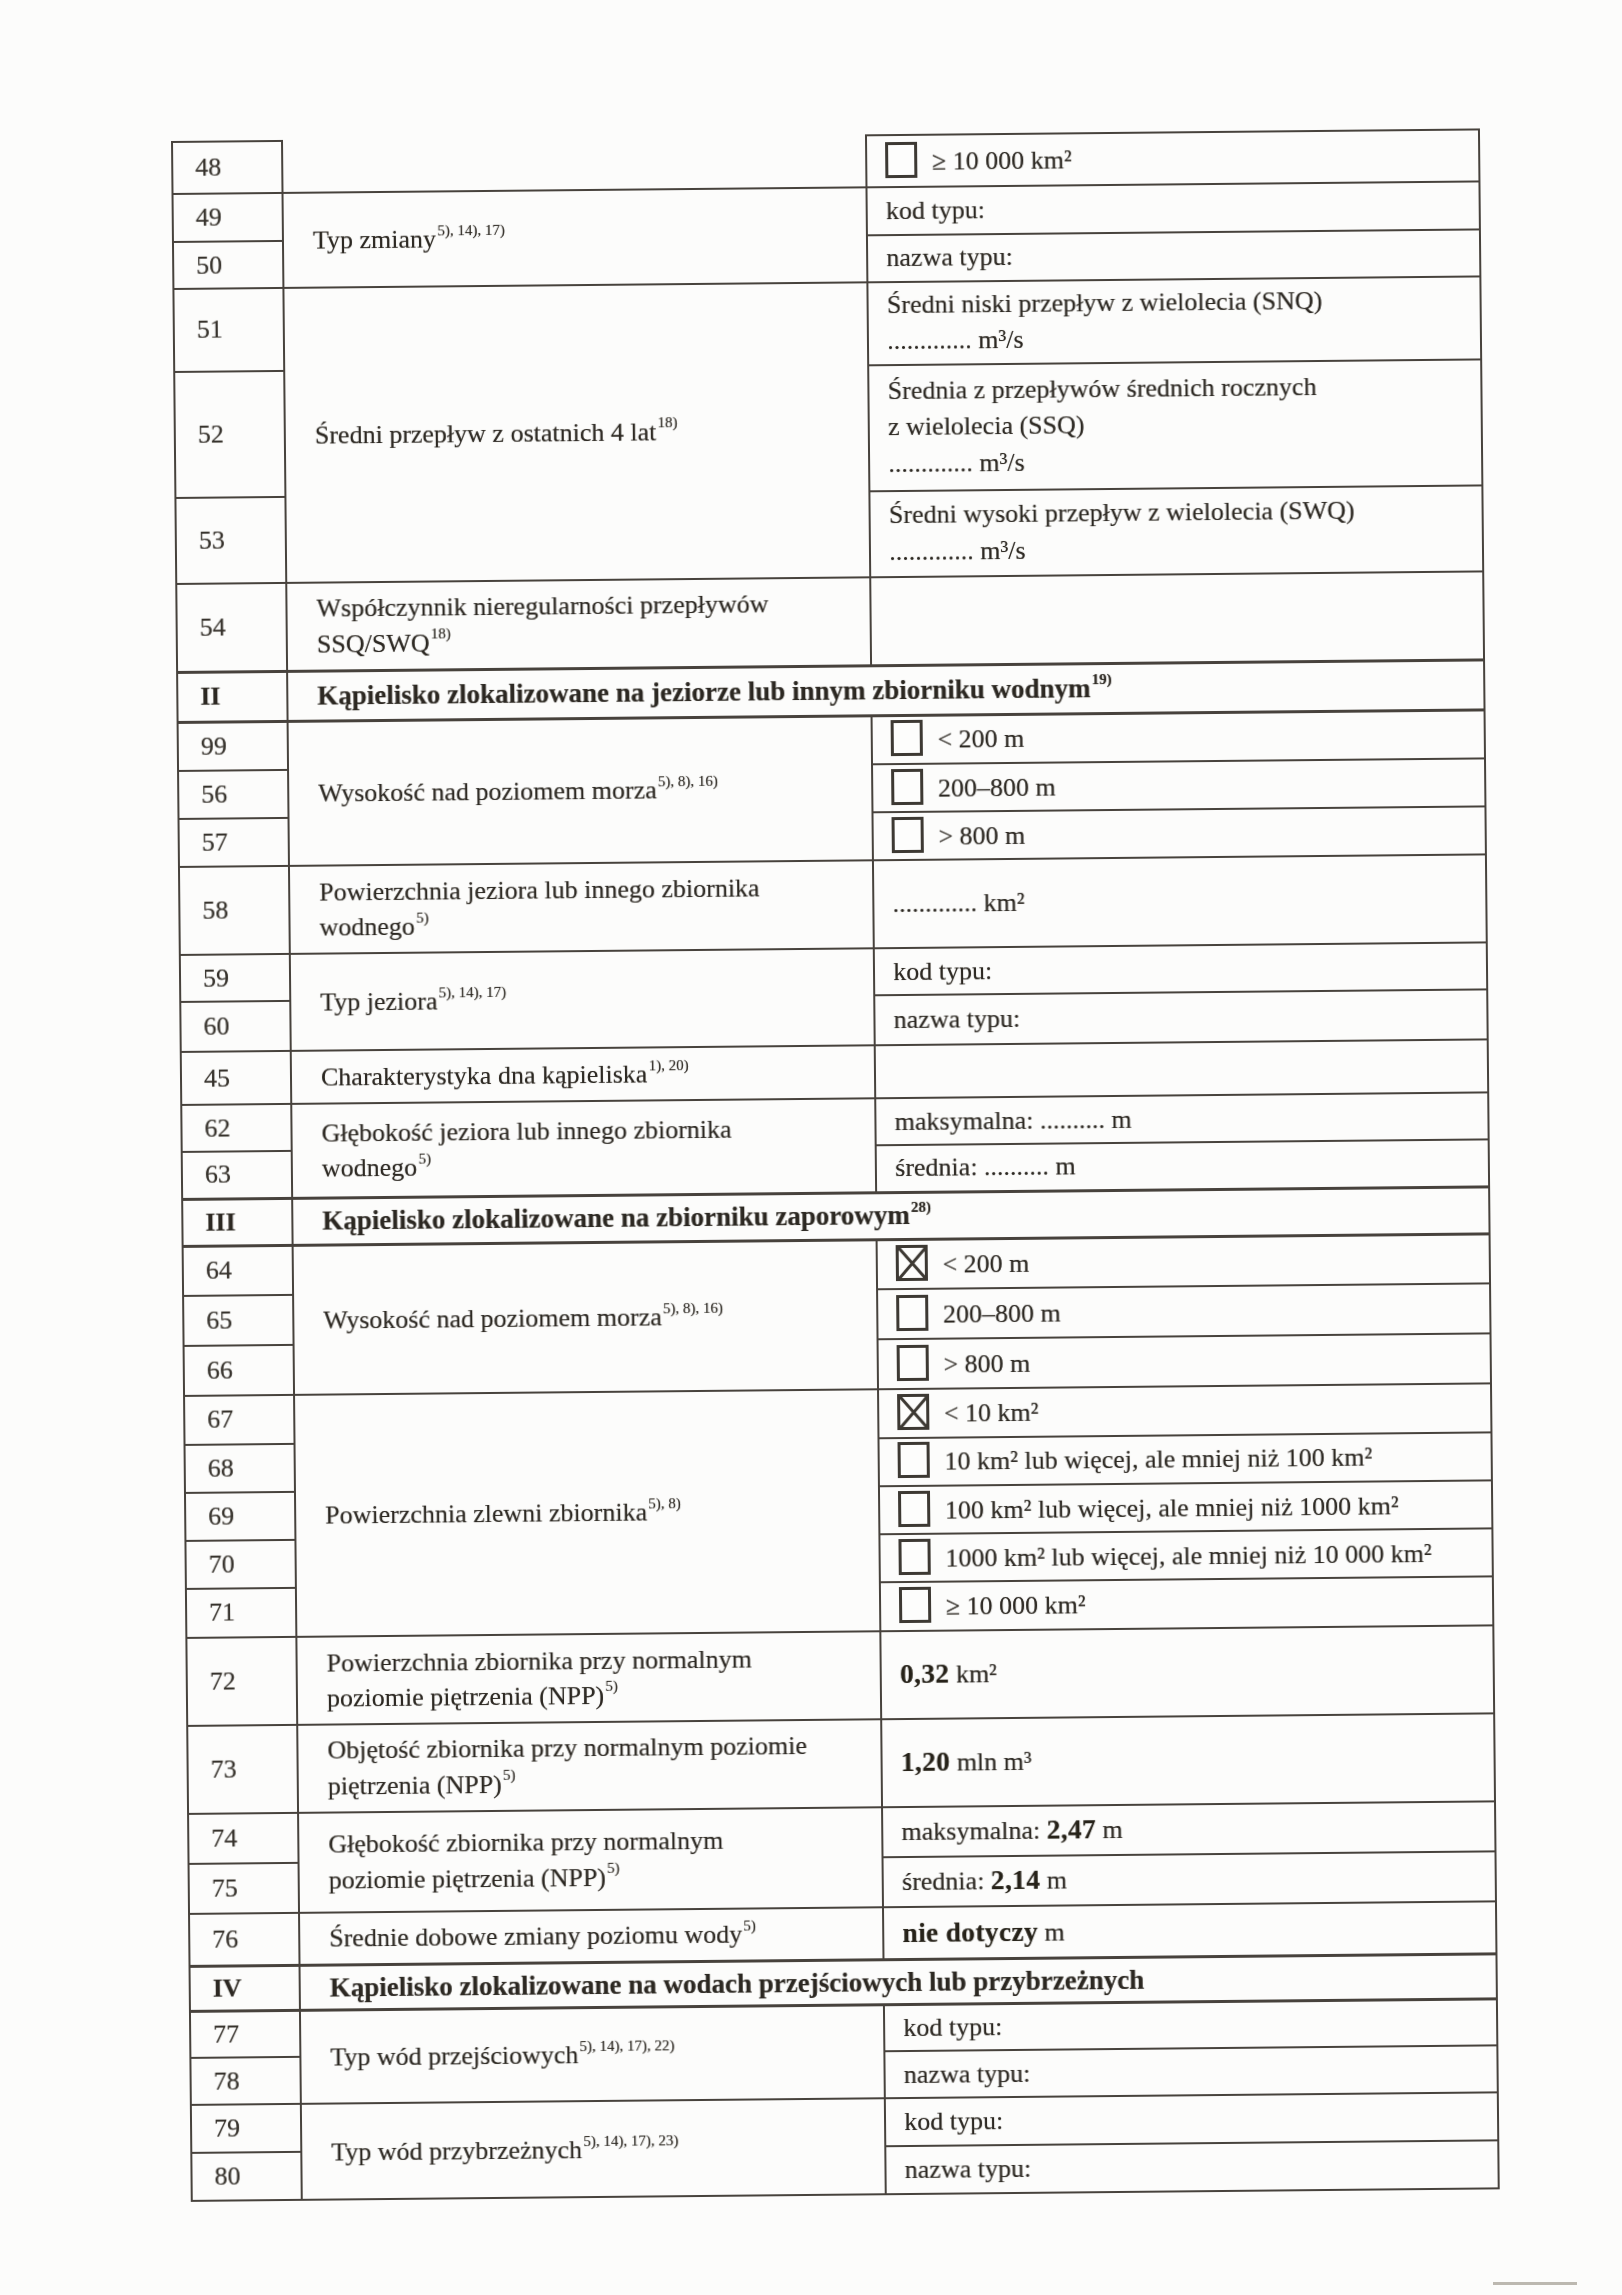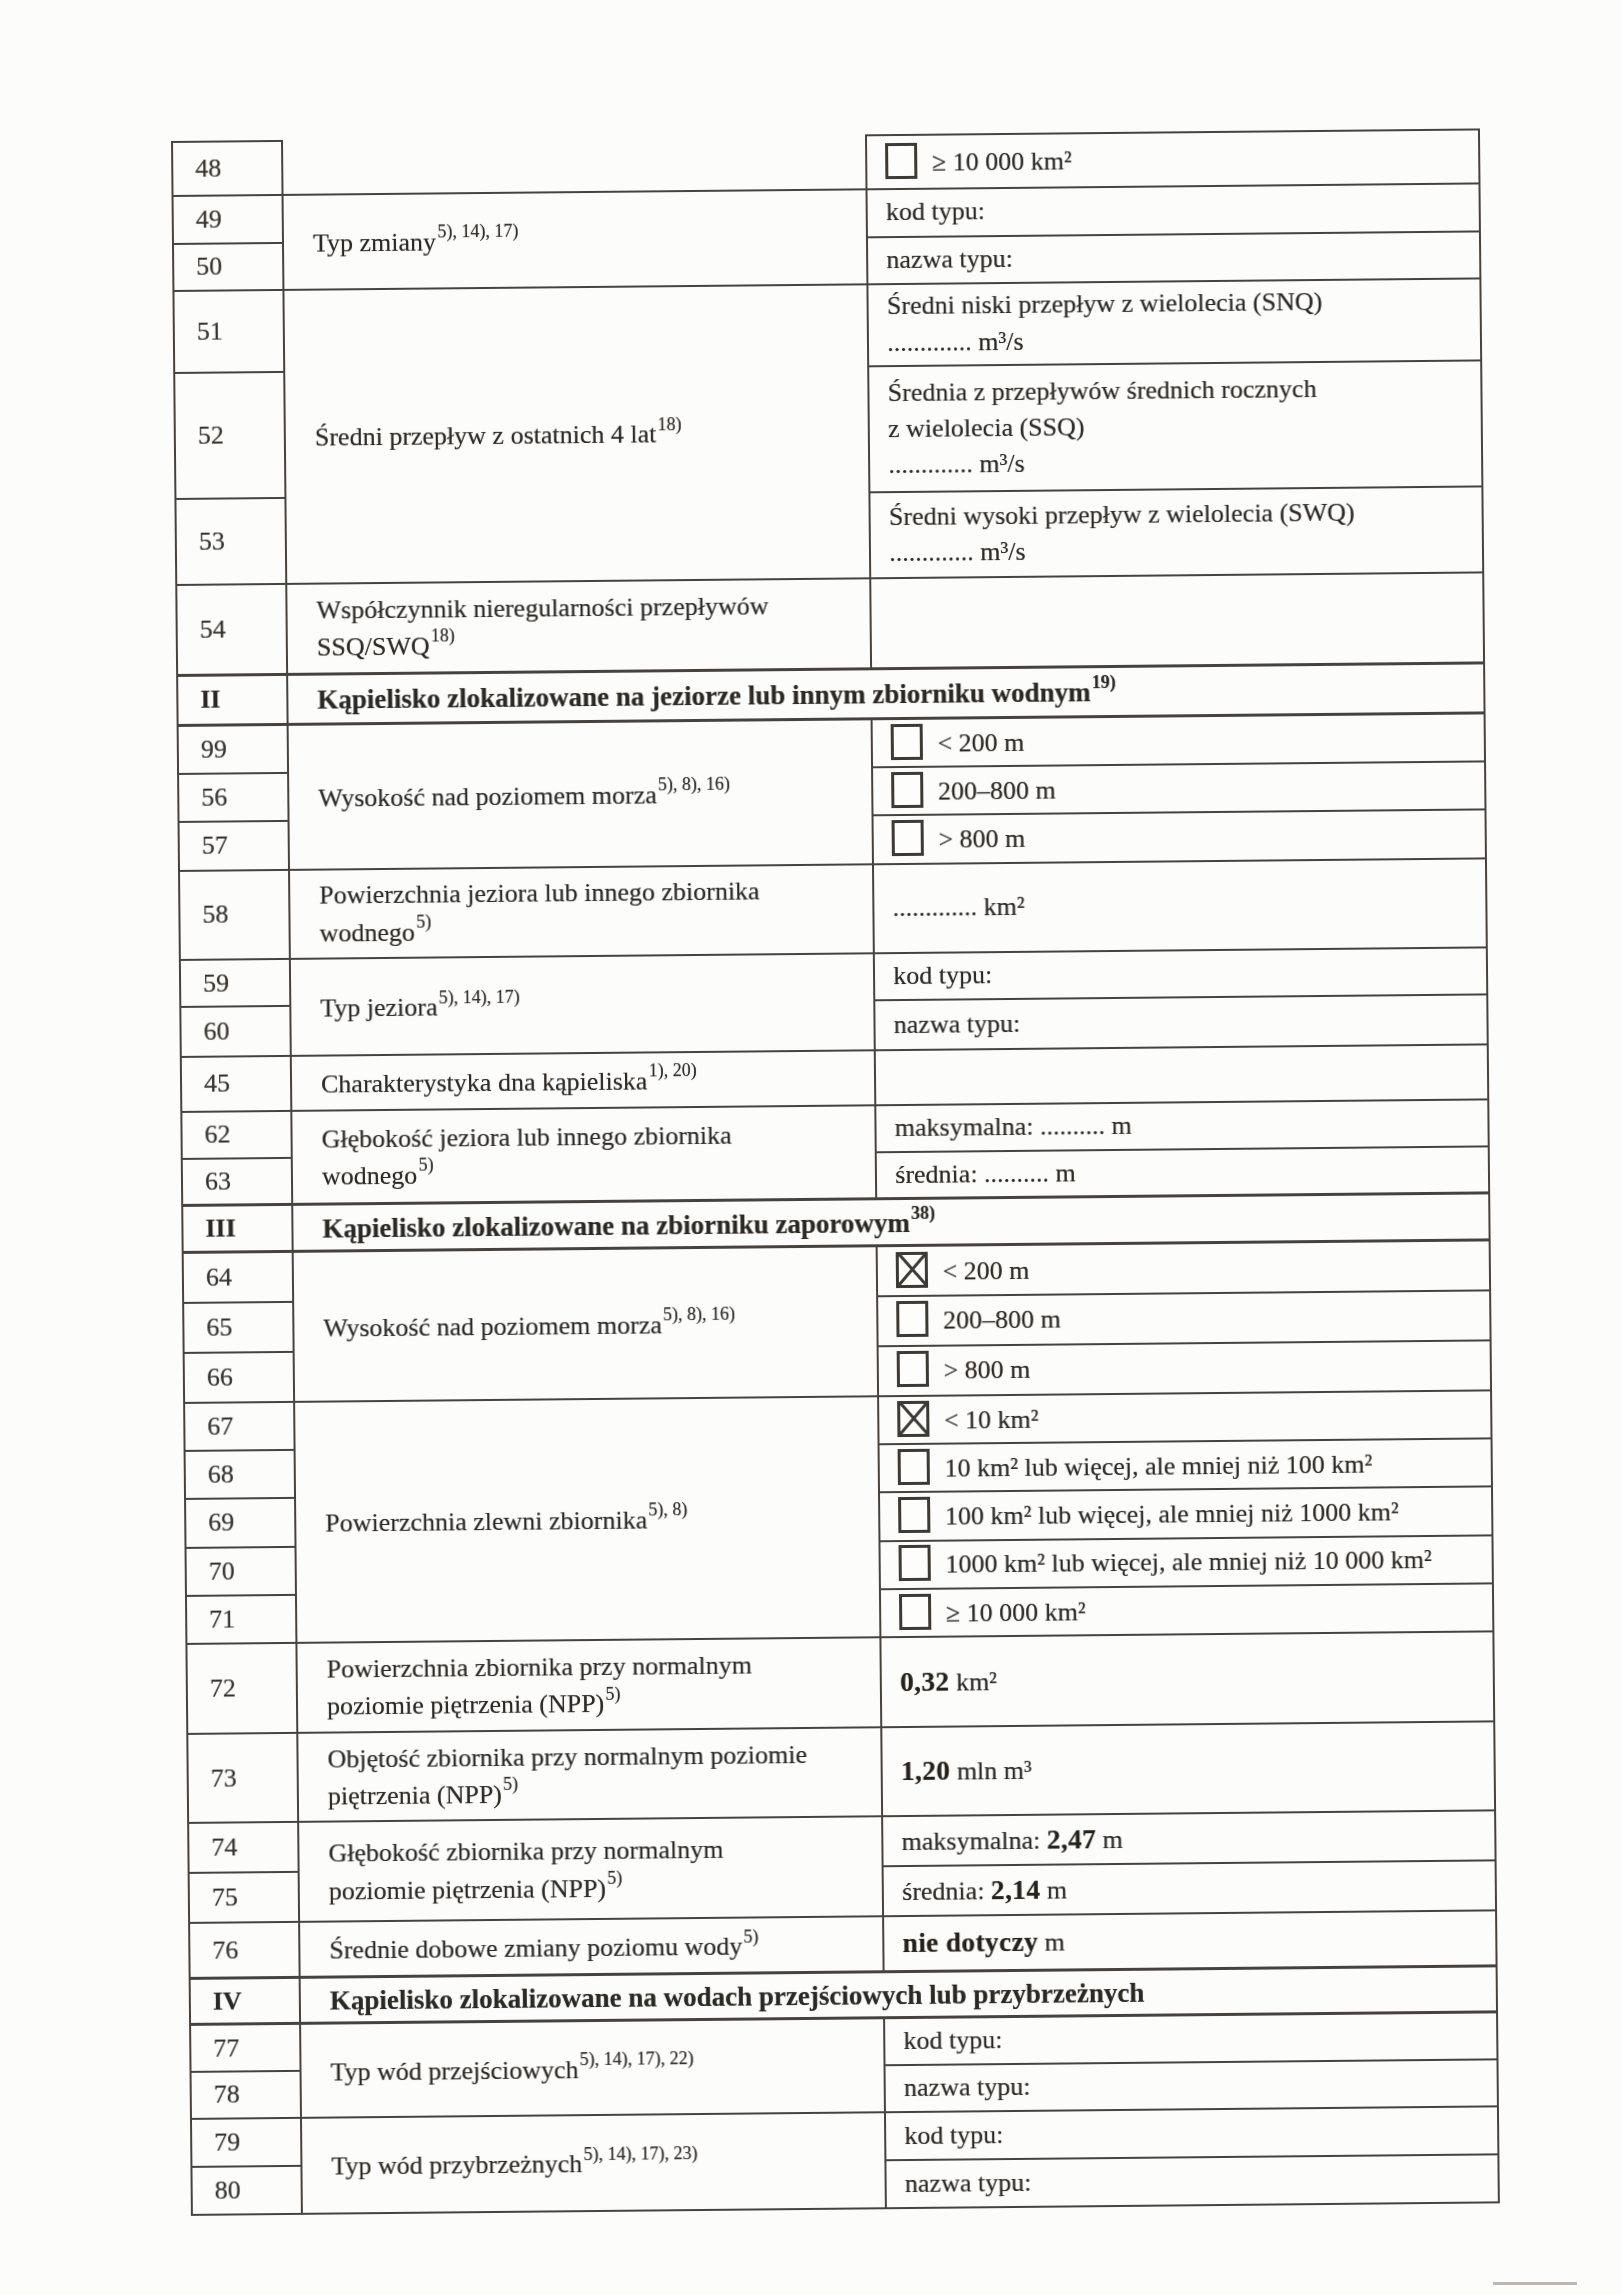--- a/index.html
+++ b/index.html
@@ -52,21 +52,21 @@
     padding: 5.2px 15.7px 5.2px 29px;
   }
   td.value {
     font-size: 26px;
     line-height: 1.4;
     padding: 3.9px 15.7px 3.9px 18.3px;
   }
   .vtext { white-space: pre-line; }
   .cbtext { white-space: nowrap; }
   .fnote {
-    font-size: 18px;
+    font-size: 15px;
     vertical-align: super;
     position: relative;
     top: -2.6px;
     margin-left: 1.3px;
     white-space: nowrap;
   }
   .cb {
     display: inline-block;
     width: 26px; height: 30px;
     border: 3.3px solid #3d3933;
@@ -183,21 +183,21 @@
             <td class="num">62</td>
             <td class="label" rowspan="2"><span class="ltext">Głębokość jeziora lub innego zbiornika wodnego</span><span class="fnote">5)</span></td>
             <td class="value"><span class="vtext">maksymalna: .......... m</span></td>
           </tr>
           <tr style="height: 47px;">
             <td class="num">63</td>
             <td class="value"><span class="vtext">średnia: .......... m</span></td>
           </tr>
           <tr class="section" style="height: 47px;">
             <td class="num roman">III</td>
-            <td class="header" colspan="2"><span class="htext">Kąpielisko zlokalizowane na zbiorniku zaporowym</span><span class="fnote">38)</span></td>
+            <td class="header" colspan="2"><span class="htext">Kąpielisko zlokalizowane na zbiorniku zaporowym</span><span class="fnote">28)</span></td>
           </tr>
           <tr style="height: 50px;">
             <td class="num">64</td>
             <td class="label" rowspan="3"><span class="ltext">Wysokość nad poziomem morza</span><span class="fnote">5), 8), 16)</span></td>
             <td class="value"><span class="cb checked"></span><span class="cbtext">&lt; 200 m</span></td>
           </tr>
           <tr style="height: 50px;">
             <td class="num">65</td>
             <td class="value"><span class="cb"></span><span class="cbtext">200–800 m</span></td>
           </tr>

